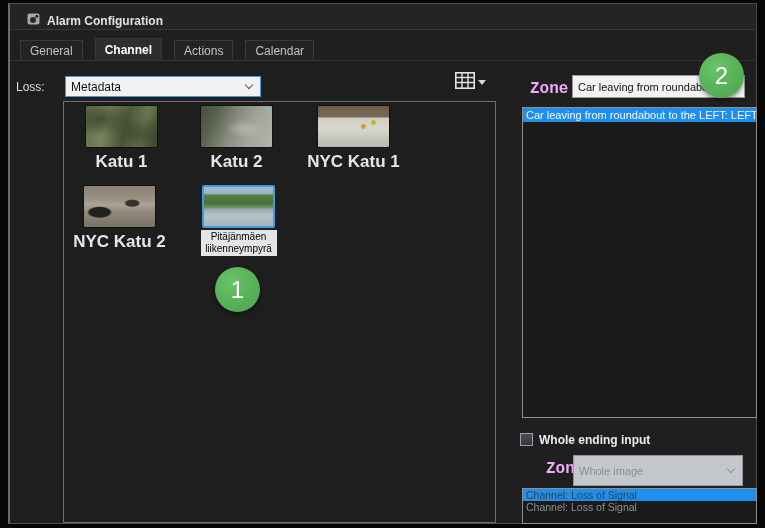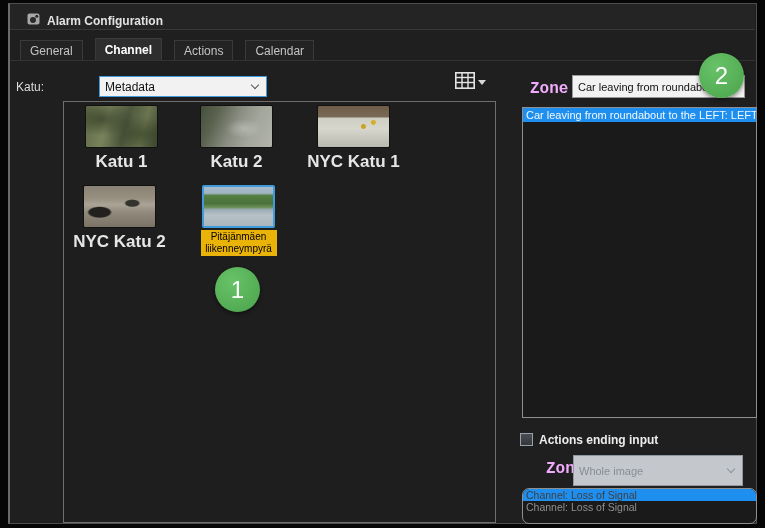--- a/index.html
+++ b/index.html
@@ -21,37 +21,37 @@
   .tab.active { background:#2e2e2e; color:#ffffff; font-weight:bold; height:22px; padding-top:4px; }
   .tab-underline { position:absolute; left:10px; top:60px; width:745px; height:1px; background:#333; }
 
   
   .type-label { position:absolute; left:16px; top:80px; font-size:12px; color:#dcdcdc; }
   .select { position:absolute; background:#f2f2f2; border:1px solid #9a9a9a; font-size:11px;
             color:#111; overflow:hidden; white-space:nowrap; }
   .select .txt { position:absolute; left:5px; top:50%; transform:translateY(-50%); }
   .chev { position:absolute; right:8px; top:50%; width:6px; height:6px; margin-top:-5px;
           border-right:1.5px solid #555; border-bottom:1.5px solid #555; transform:rotate(45deg); }
-  .type-select { left:65px; top:76px; width:168px; height:21px; border:1px solid #3f9bdc; font-size:12px;margin-left:34px; }
+  .type-select { left:65px; top:76px; width:196px; height:21px; border:1px solid #3f9bdc; font-size:12px; }
 
   
   .grid-btn { position:absolute; left:455px; top:70px; width:34px; height:24px; display:flex;
               align-items:center; gap:3px; cursor:default; }
   .caret-down { width:0; height:0; border-left:4px solid transparent; border-right:4px solid transparent;
                 border-top:5px solid #d8d8d8; }
 
   
   .left-box { position:absolute; left:63px; top:101px; width:433px; height:422px;
               background:#1e1e1e; border:1px solid #6e6e6e; }
   .cam-item { position:absolute; width:73px; }
   .thumb { width:73px; height:43px; border-radius:2px; border:1px solid #111; }
   .thumb.sel { border:2px solid #3f9bdc; }
   .cam-label { position:absolute; top:47px; left:50%; transform:translateX(-50%);
                font-size:17px; font-weight:bold; color:#e6e6e6; white-space:nowrap; }
-  .cam-label.sel { background:#eab308; color:#000; font-weight:normal; font-size:10px;
+  .cam-label.sel { background:#e5e5e5; color:#000; font-weight:normal; font-size:10px;
                    line-height:12px; white-space:normal; width:76px; text-align:center;
                    padding:1px 2px; top:45px; }
   .t-katu1 { background:
       radial-gradient(ellipse at 22% 32%, rgba(25,32,16,.5), transparent 42%),
       radial-gradient(ellipse at 78% 68%, rgba(35,44,22,.45), transparent 45%),
       linear-gradient(105deg,#5e6a46,#78825b 30%,#4e583d 55%,#6b7550 78%,#3f4a33); }
   .t-katu2 { background:
       radial-gradient(ellipse at 60% 55%, rgba(230,230,225,.35), transparent 30%),
       linear-gradient(115deg,#44503a 0%,#5c6350 22%,#8b8f83 48%,#a3a69c 70%,#b3b5ab 100%); }
   .t-nyc1 { background:
@@ -77,21 +77,21 @@
   .listbox { position:absolute; background:#1a1a1a; border:1px solid #8f8f8f; overflow:hidden; }
   .zone-list { left:522px; top:107px; width:235px; height:311px; }
   .lrow { font-size:11px; line-height:14px; height:14px; padding-left:3px; white-space:nowrap; overflow:hidden; }
   .lrow.hl { background:#1f8fef; color:#f2f8ff; }
   .checkbox { position:absolute; left:520px; top:433px; width:13px; height:13px;
               background:linear-gradient(#4a4e54,#33363b); border:1px solid #9aa0a8; }
   .define-label { position:absolute; left:539px; top:433px; font-size:12px; font-weight:bold; color:#ededed; }
   .zone2-select { left:573px; top:455px; width:170px; height:31px; background:#c4c8cd;
                   border:1px solid #9298a0; color:#878d94; }
   .zone2-select .chev { border-color:#8d939a; }
-  .end-list { left:522px; top:488px; width:235px; height:36px;border-radius:7px; }
+  .end-list { left:522px; top:488px; width:235px; height:36px; }
   .erow { font-size:10.5px; line-height:12px; height:12px; padding-left:3px; white-space:nowrap; overflow:hidden; color:#909090; }
   .erow.hl { background:#1f8fef; color:#3f3f3f; }
 </style>
 </head>
 <body>
 
 <div class="screen">
 
   <div class="window"></div>
 
@@ -107,21 +107,21 @@
   </div>
 
   <div class="tabbar">
     <div class="tab">General</div>
     <div class="tab active">Channel</div>
     <div class="tab">Actions</div>
     <div class="tab">Calendar</div>
   </div>
   <div class="tab-underline"></div>
 
-  <div class="type-label">Katu:</div>
+  <div class="type-label">Loss:</div>
   <div class="select type-select">
     <span class="txt">Metadata</span>
     <span class="chev"></span>
   </div>
 
   <div class="grid-btn">
     <span>
       <svg width="20" height="17" viewBox="0 0 20 17">
         <rect x="0.8" y="0.8" width="18.4" height="15.4" fill="none" stroke="#e4e4e4" stroke-width="1.6"></rect>
         <line x1="7" y1="1" x2="7" y2="16" stroke="#e4e4e4" stroke-width="1.4"></line>
@@ -164,21 +164,21 @@
     <span class="chev"></span>
   </div>
 
   <div class="badge" style="left:699px; top:53px;">2</div>
 
   <div class="listbox zone-list">
     <div class="lrow hl">Car leaving from roundabout to the LEFT: LEFT</div>
   </div>
 
   <div class="checkbox"></div>
-  <div class="define-label">Actions ending input</div>
+  <div class="define-label">Whole ending input</div>
 
   <div class="zone-label" style="left:546px; top:460px;">Zone:</div>
   <div class="select zone2-select">
     <span class="txt">Whole image</span>
     <span class="chev"></span>
   </div>
 
   <div class="listbox end-list">
     <div class="erow hl">Channel: Loss of Signal</div>
     <div class="erow">Channel: Loss of Signal</div>

